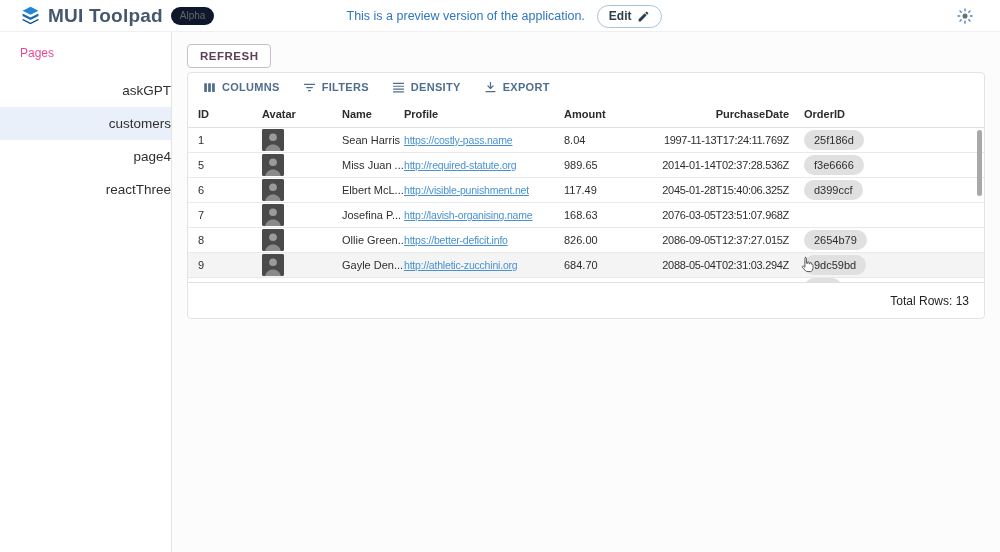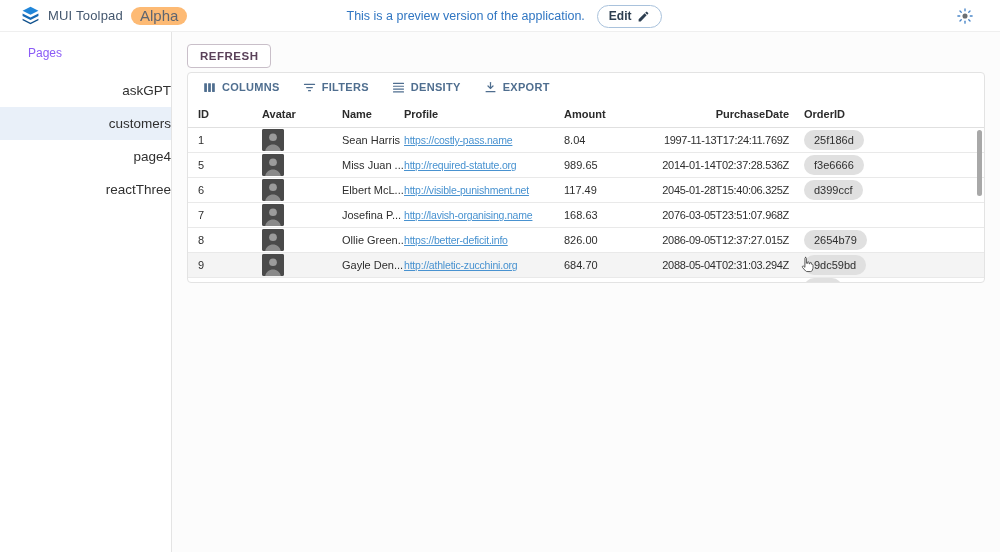--- a/index.html
+++ b/index.html
@@ -9,23 +9,23 @@
     background: #fcfcfc; color: #2e2e2e; position: relative;
   }
 
   
   .topbar {
     position: absolute; top: 0; left: 0; width: 1000px; height: 32px;
     background: #ffffff; border-bottom: 1px solid #efefef;
     display: flex; align-items: center;
   }
   .brand { display: flex; align-items: center; gap: 8px; padding-left: 21px; }
-  .brand-title { font-size: 13px; font-weight: 400; color: #44576e; letter-spacing: .2px; }
+  .brand-title { font-size: 19px; font-weight: 700; color: #44576e; letter-spacing: .2px; }
   .chip-alpha {
-    background: #fdba74; color: #5f6570; font-size: 15px;
+    background: #0f172a; color: #5f6570; font-size: 10px;
     height: 18px; line-height: 18px; padding: 0 9px; border-radius: 9px;
   }
   .topbar-center {
     position: absolute; left: 0; right: 0; top: 0; height: 32px;
     display: flex; align-items: center; justify-content: center; gap: 12px;
     pointer-events: none;
     margin-left: 9px;
   }
   .topbar-center > * { pointer-events: auto; }
   .preview-text { color: #3076c2; font-size: 12.5px; }
@@ -36,21 +36,21 @@
     font-family: inherit;
   }
   .theme-toggle { position: absolute; right: 24px; top: 5px; width: 22px; height: 22px;
     display: flex; align-items: center; justify-content: center; cursor: pointer; background: none; border: none; }
 
   
   .sidebar {
     position: absolute; top: 32px; left: 0; width: 172px; bottom: 0;
     background: #ffffff; border-right: 1px solid #e4e4e4;
   }
-  .sidebar-section-label { font-size: 12px; color: #8b5cf6; margin: 8px 0 14px 28px; padding-top: 6px; }
+  .sidebar-section-label { font-size: 12px; color: #ec4899; margin: 8px 0 14px 20px; padding-top: 6px; }
   .sidebar-item {
     height: 33px; line-height: 33px; padding-left: 20px;
     font-size: 13.5px; color: #303030; cursor: pointer; white-space: nowrap; text-align: right;
   }
   .sidebar-item.selected { background: #e9f0f9; }
 
   
   .main { position: absolute; top: 32px; left: 172px; right: 0; bottom: 0; padding: 12px 0 0 15px; }
   .refresh-btn {
     height: 24px; padding: 0 12px; background: #ffffff;
@@ -379,20 +379,23 @@
           <div></div>
           <div></div>
           <div></div>
           <div></div>
           <div></div>
         <div><span class="order-chip"></span></div>
       </div>
       <div class="v-scrollbar"></div>
     </div>
 
+    <div class="grid-footer">
+      <span>Total Rows: 13</span>
+    </div>
   </section>
 </main>
 
 <div class="mouse-cursor">
   <svg width="16" height="18" viewBox="0 0 24 26">
     <path d="M9.5 1.5c.9 0 1.6.7 1.6 1.6v7.2l1.6.3V9.2c0-.7.6-1.2 1.3-1.1.6.1 1 .6 1 1.2v1.6l1.4.3v-1c0-.7.6-1.2 1.3-1.1.6.1 1 .6 1 1.2v1.4l1 .2c.8.2 1.3.9 1.3 1.7v3.5c0 .4-.1.9-.2 1.3l-1.1 2.9c-.3.9-1.2 1.5-2.1 1.5h-5.8c-.7 0-1.3-.3-1.8-.8l-4.8-5.3c-.5-.5-.5-1.3 0-1.8.5-.5 1.3-.5 1.8-.1l1.9 1.7V3.1c0-.9.7-1.6 1.6-1.6z" fill="#ffffff" stroke="#444444" stroke-width="1.3"></path>
   </svg>
 </div>
 
 </body></html>

